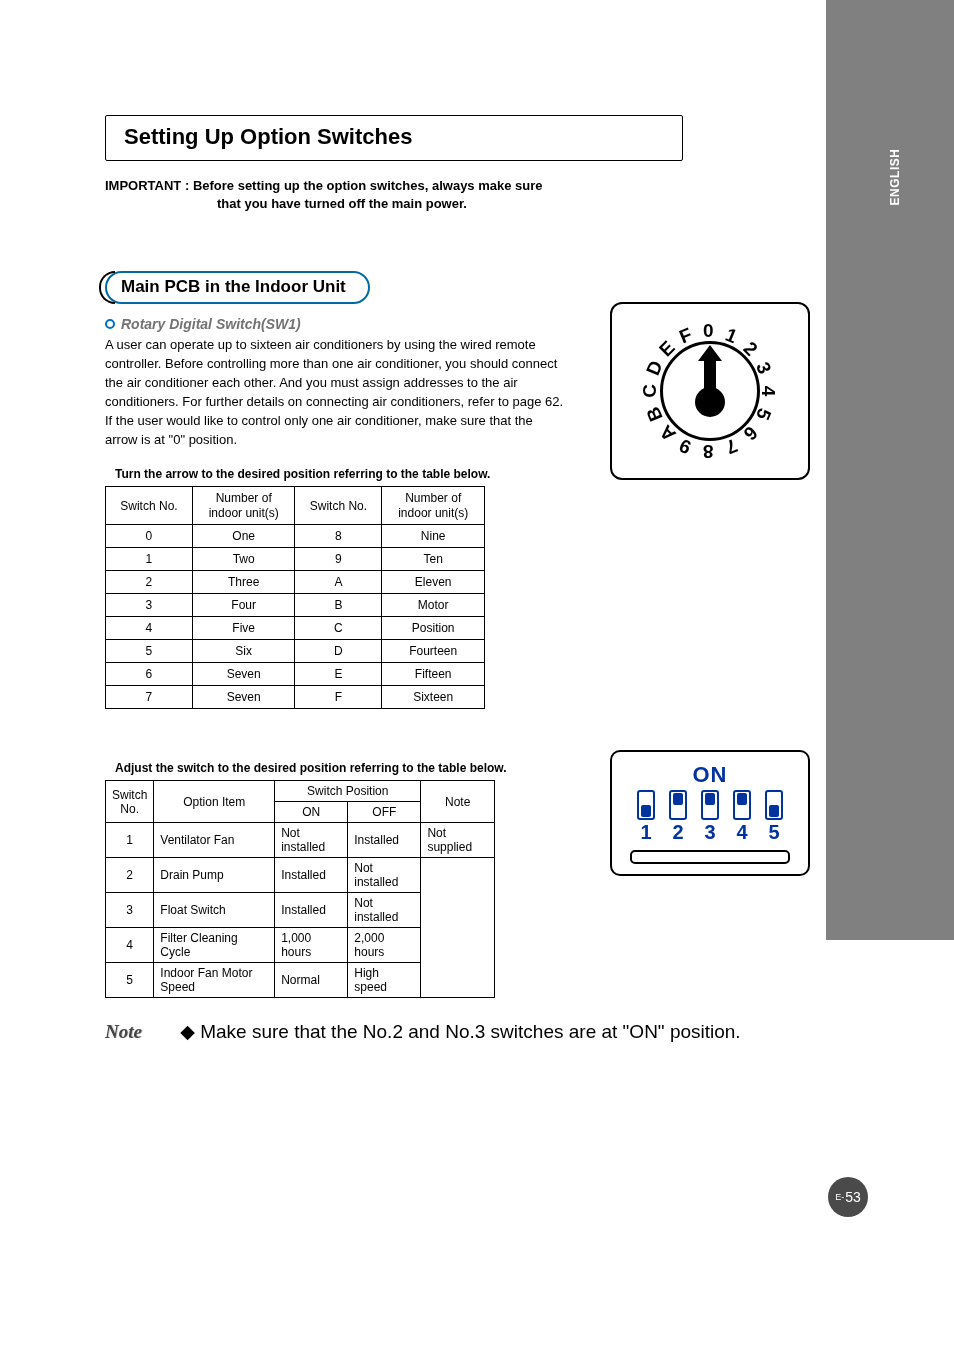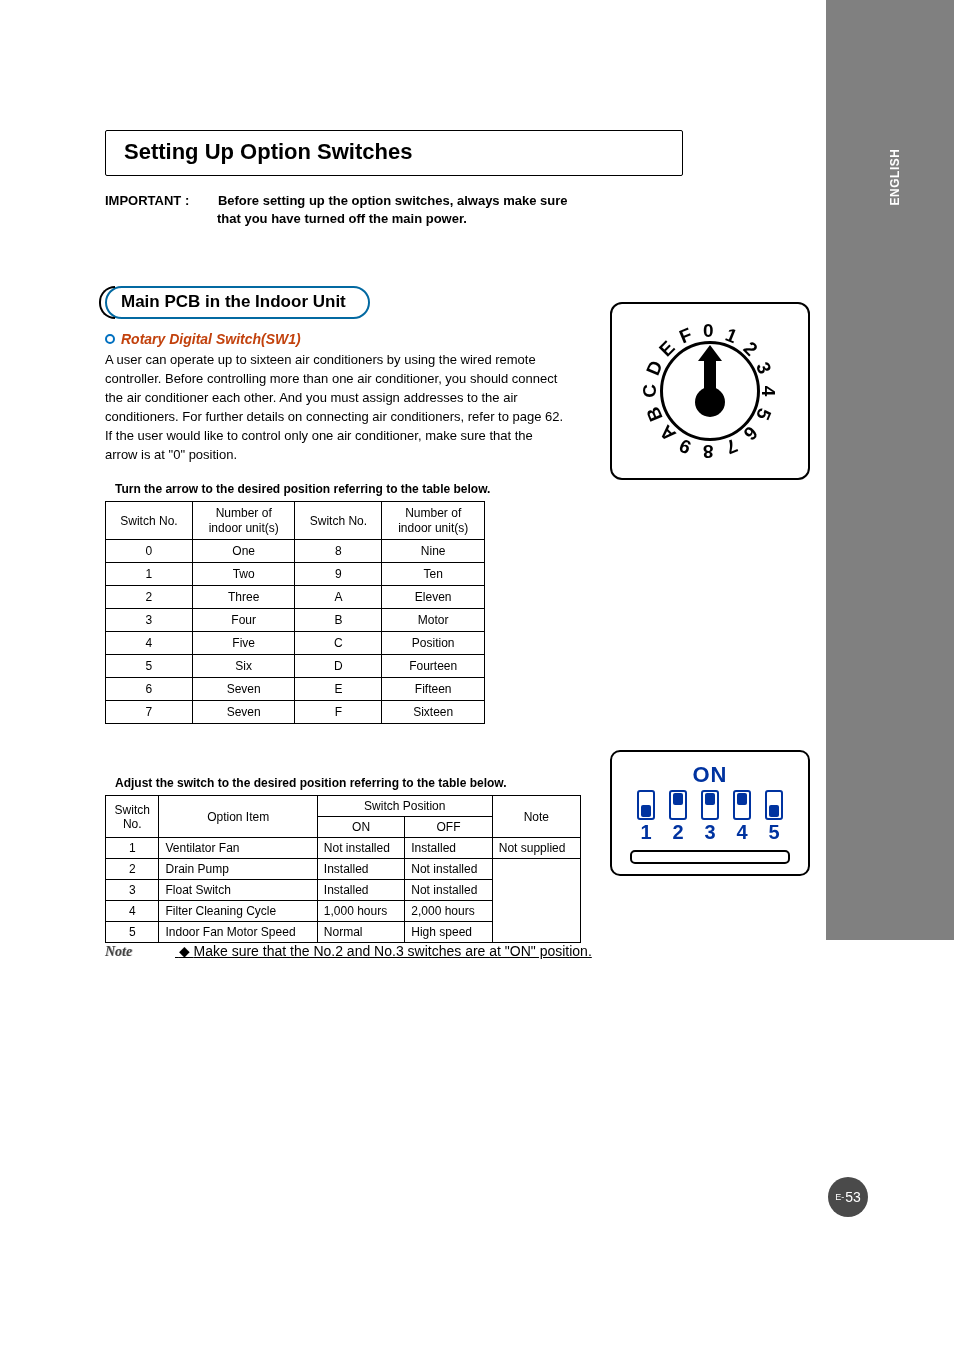--- a/index.html
+++ b/index.html
@@ -22,68 +22,68 @@
     letter-spacing: .5px;
   }
   .page-num {
     position: absolute; right: 86px; bottom: 134px;
     width: 40px; height: 40px; border-radius: 50%;
     background: #4a4a4a; color: #fff;
     display: flex; align-items: center; justify-content: center;
     font-size: 14px;
   }
   .page-num .e { font-size: 9px; margin-right: 1px; }
-  .content { position: absolute; left: 105px; top: 130px; width: 730px; }
+  .content { position: absolute; left: 105px; top: 115px; width: 730px; }
   .title-box {
     border: 1px solid #000;
     padding: 8px 18px 10px;
     width: 578px;
     border-radius: 2px;
   }
   .title { font-size: 22px; font-weight: bold; }
   .important {
     margin-top: 16px; font-size: 13px; font-weight: bold;
     line-height: 1.4; width: 540px;
   }
   .imp-lbl { display: inline-block; }
-  .imp-body { display: inline; margin-left: 25px; }
+  .imp-body { display: inline; }
   .imp-indent { display: block; margin-left: 112px; }
   .sec { margin-top: 58px; }
   .sec-head {
     display: inline-block;
     border: 2px solid #0369a1;
     border-radius: 18px;
     padding: 4px 22px 5px 14px;
     position: relative;
   }
   .sec-head::before {
     content: ""; position: absolute; left: -8px; top: -2px; bottom: -2px;
     width: 14px; border: 2px solid #000; border-right: none;
     border-radius: 18px 0 0 18px;
   }
   .sec-title { font-size: 17px; font-weight: bold; }
   .sub { margin-top: 12px; }
-  .sub-head { color: #c2410c; font-style: italic; font-weight: bold; font-size: 14px; }
+  .sub-head { color: #737373; font-style: italic; font-weight: bold; font-size: 14px; }
   .bullet-ring {
     display: inline-block; width: 10px; height: 10px;
     border: 2px solid #0070c0; border-radius: 50%;
     margin-right: 6px; vertical-align: baseline;
   }
   .para { font-size: 13px; line-height: 1.45; width: 460px; margin-top: 4px; }
   .cap { font-size: 12px; font-weight: bold; margin-top: 18px; margin-left: 10px; }
   table { border-collapse: collapse; margin-top: 5px; margin-left: 0; }
   th, td { border: 1px solid #000; font-size: 12px; text-align: center; }
   .t1 th, .t1 td { padding: 4px 6px; }
   .t1 { width: 380px; }
   .t1 th { font-weight: normal; line-height: 1.2; }
-  .t2 { width: 476px; }
+  .t2 { width: 390px; }
   .t2 th { padding: 3px 6px; font-weight: normal; }
   .t2 td { padding: 3px 6px; text-align: left; }
   .t2 td.c { text-align: center; }
-  .note-row { font-size: 14px; text-decoration: underline; }
+  .note-row { margin-top: 22px; font-size: 19px; }
   .note-lbl {
     font-style: italic; font-family: 'Brush Script MT','Comic Sans MS',cursive;
     font-weight: bold; color: #444; display: inline-block;
     text-shadow: 1px 0 #ccc;
     width: 70px;
   }
   .note-txt::before { content: "◆  "; }
   .fig { position: absolute; }
   .fig-rotary {
     left: 610px; top: 302px; width: 200px; height: 178px;

